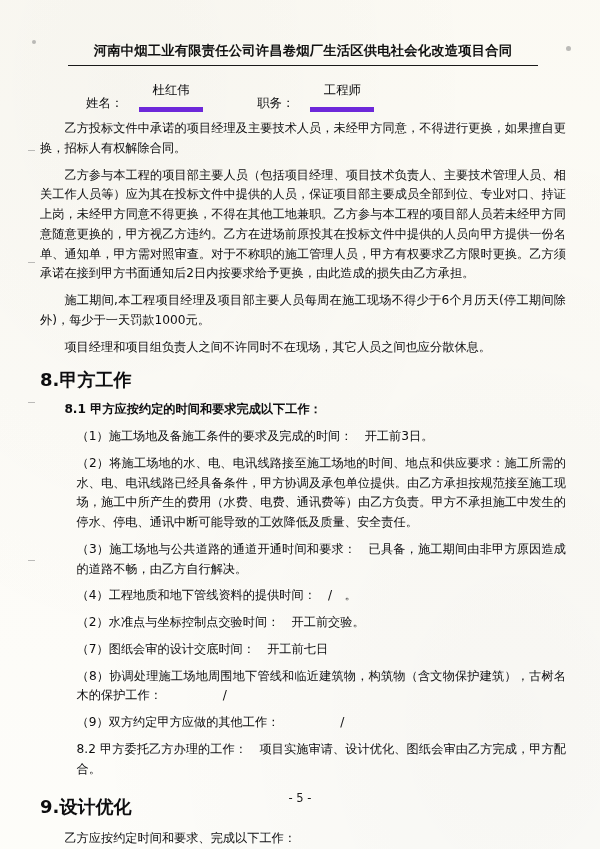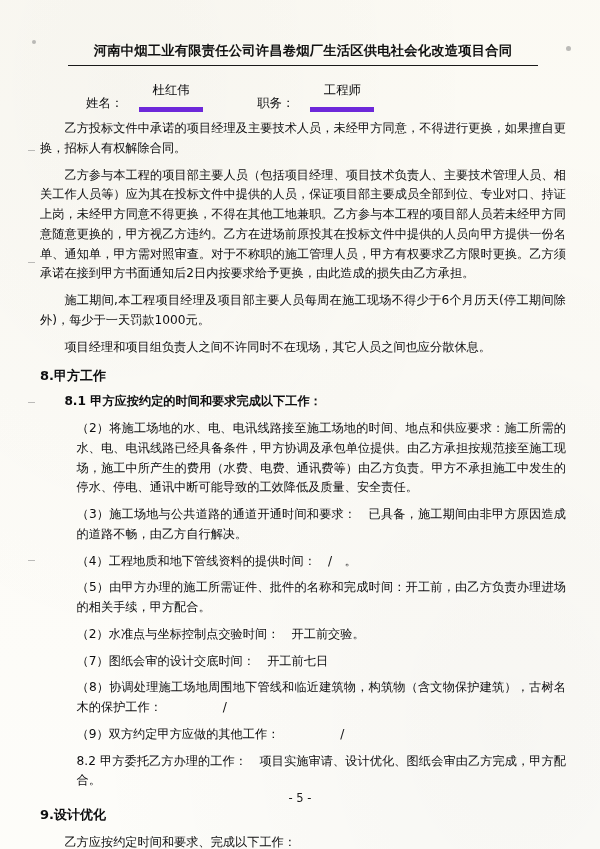--- a/index.html
+++ b/index.html
@@ -75,21 +75,21 @@
     font-size: 12.2px;
     line-height: 1.62;
     margin: 7px 0 0 0;
     text-align: justify;
     text-justify: inter-ideograph;
     text-indent: 2em;
   }
   p.para.indent1 { text-indent: 0; padding-left: 2em; }
   p.para.indent2 { text-indent: 0; padding-left: 3em; }
   .sec-head {
-    font-size: 13px;
+    font-size: 18px;
     font-weight: bold;
     margin: 9px 0 0 0;
     line-height: 1.6;
   }
   .sub-head {
     font-size: 12.2px;
     font-weight: bold;
     margin: 5px 0 6px 0;
     padding-left: 2em;
     line-height: 1.62;
@@ -145,24 +145,24 @@
     <p class="para">乙方投标文件中承诺的项目经理及主要技术人员，未经甲方同意，不得进行更换，如果擅自更换，招标人有权解除合同。</p>
     <p class="para">乙方参与本工程的项目部主要人员（包括项目经理、项目技术负责人、主要技术管理人员、相关工作人员等）应为其在投标文件中提供的人员，保证项目部主要成员全部到位、专业对口、持证上岗，未经甲方同意不得更换，不得在其他工地兼职。乙方参与本工程的项目部人员若未经甲方同意随意更换的，甲方视乙方违约。乙方在进场前原投其在投标文件中提供的人员向甲方提供一份名单、通知单，甲方需对照审查。对于不称职的施工管理人员，甲方有权要求乙方限时更换。乙方须承诺在接到甲方书面通知后2日内按要求给予更换，由此造成的损失由乙方承担。</p>
     <p class="para">施工期间,本工程项目经理及项目部主要人员每周在施工现场不得少于6个月历天(停工期间除外)，每少于一天罚款1000元。</p>
     <p class="para">项目经理和项目组负责人之间不许同时不在现场，其它人员之间也应分散休息。</p>
 
     <div class="sec-head">
       <span>8.</span><span>甲方工作</span>
     </div>
 
     <div class="sub-head">8.1 甲方应按约定的时间和要求完成以下工作：</div>
+    <p class="para indent2">（1）施工场地及备施工条件的要求及完成的时间：　开工前3日。</p>
     <p class="para indent2">（2）将施工场地的水、电、电讯线路接至施工场地的时间、地点和供应要求：施工所需的水、电、电讯线路已经具备条件，甲方协调及承包单位提供。由乙方承担按规范接至施工现场，施工中所产生的费用（水费、电费、通讯费等）由乙方负责。甲方不承担施工中发生的停水、停电、通讯中断可能导致的工效降低及质量、安全责任。</p>
     <p class="para indent2">（3）施工场地与公共道路的通道开通时间和要求：　已具备，施工期间由非甲方原因造成的道路不畅，由乙方自行解决。</p>
     <p class="para indent2">（4）工程地质和地下管线资料的提供时间：　/　。</p>
-    <p class="para indent2">（5）由甲方办理的施工所需证件、批件的名称和完成时间：开工前，由乙方负责办理进场的相关手续，甲方配合。</p>
     <p class="para indent2">（2）水准点与坐标控制点交验时间：　开工前交验。</p>
     <p class="para indent2">（7）图纸会审的设计交底时间：　开工前七日</p>
     <p class="para indent2">（8）协调处理施工场地周围地下管线和临近建筑物，构筑物（含文物保护建筑），古树名木的保护工作：　　　　　/</p>
     <p class="para indent2">（9）双方约定甲方应做的其他工作：　　　　　/</p>
 
     <p class="para indent2">8.2 甲方委托乙方办理的工作：　项目实施审请、设计优化、图纸会审由乙方完成，甲方配合。</p>
 
     <div class="sec-head" style="margin-top:14px;">
       <span>9.</span><span>设计优化</span>
     </div>

